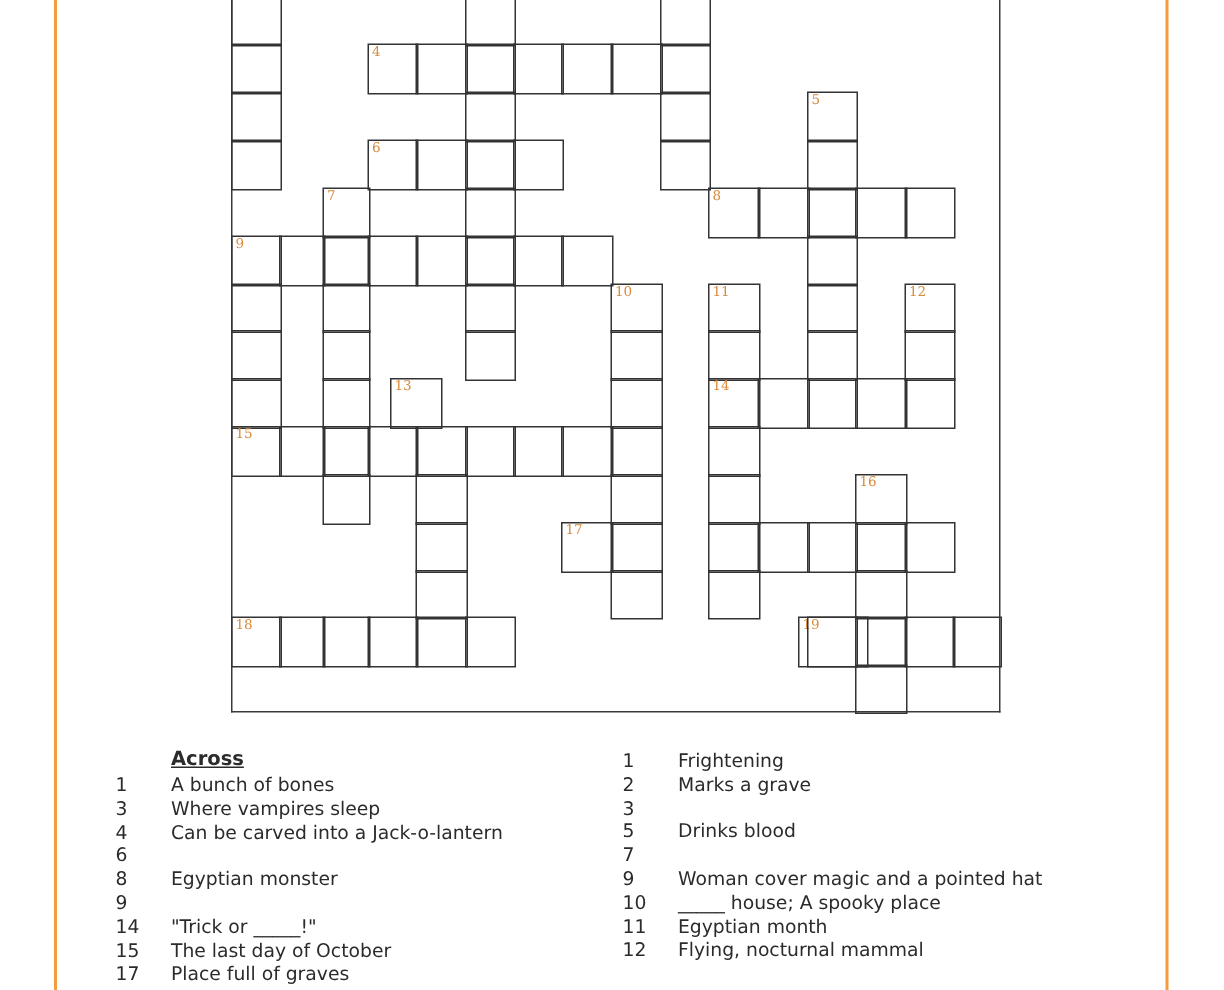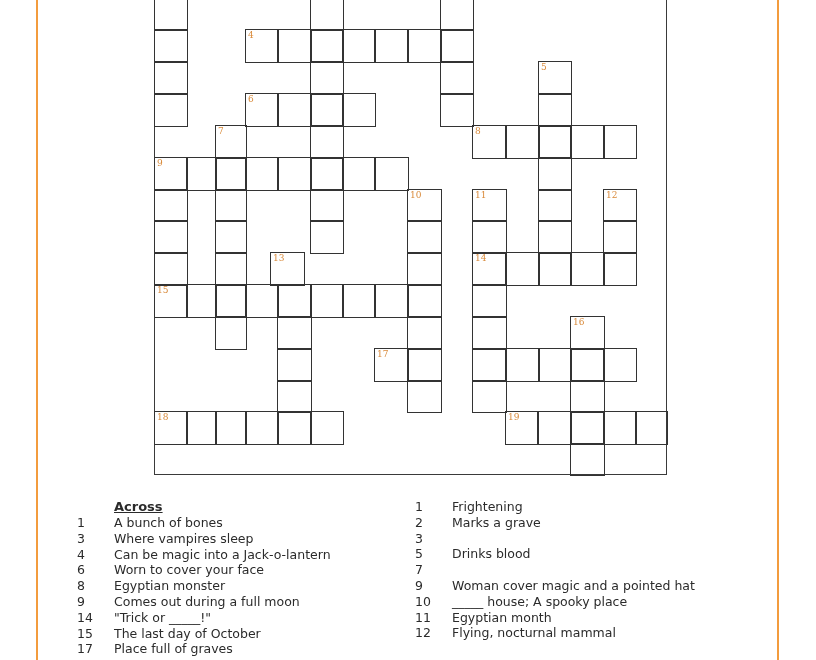--- a/index.html
+++ b/index.html
@@ -76,21 +76,21 @@
     </div>
     <div class="cell" style="left: 245px; top: 93px; width: 33.5px; height: 33.5px;">
       <span class="cell-num">6</span>
     </div>
     <div class="cell" style="left: 245px; top: 157px; width: 33.5px; height: 33.5px;"></div>
     <div class="cell" style="left: 245px; top: 284px; width: 33.5px; height: 33.5px;"></div>
     <div class="cell" style="left: 245px; top: 411px; width: 33.5px; height: 33.5px;"></div>
     <div class="cell" style="left: 277px; top: 29px; width: 34.5px; height: 33.5px;"></div>
     <div class="cell" style="left: 277px; top: 93px; width: 34.5px; height: 33.5px;"></div>
     <div class="cell" style="left: 277px; top: 157px; width: 34.5px; height: 33.5px;"></div>
-    <div class="cell" style="left: 270px; top: 252px; width: 34.5px; height: 33.5px; padding-left: 20px;">
+    <div class="cell" style="left: 260px; top: 252px; width: 34.5px; height: 33.5px; padding-left: 20px;">
       <span class="cell-num">13</span>
     </div>
     <div class="cell" style="left: 277px; top: 284px; width: 34.5px; height: 33.5px;"></div>
     <div class="cell" style="left: 277px; top: 316px; width: 34.5px; height: 33.5px;"></div>
     <div class="cell" style="left: 277px; top: 348px; width: 34.5px; height: 33.5px;"></div>
     <div class="cell" style="left: 277px; top: 380px; width: 34.5px; height: 32.5px;"></div>
     <div class="cell" style="left: 277px; top: 411px; width: 34.5px; height: 33.5px;"></div>
     <div class="cell" style="left: 310px; top: -3px; width: 33.5px; height: 33.5px;"></div>
     <div class="cell" style="left: 310px; top: 29px; width: 33.5px; height: 33.5px;"></div>
     <div class="cell" style="left: 310px; top: 61px; width: 33.5px; height: 33.5px;"></div>
@@ -135,21 +135,21 @@
     <div class="cell" style="left: 472px; top: 252px; width: 34.5px; height: 33.5px;">
       <span class="cell-num">14</span>
     </div>
     <div class="cell" style="left: 472px; top: 284px; width: 34.5px; height: 33.5px;"></div>
     <div class="cell" style="left: 472px; top: 316px; width: 34.5px; height: 33.5px;"></div>
     <div class="cell" style="left: 472px; top: 348px; width: 34.5px; height: 33.5px;"></div>
     <div class="cell" style="left: 472px; top: 380px; width: 34.5px; height: 32.5px;"></div>
     <div class="cell" style="left: 505px; top: 125px; width: 34.5px; height: 33.5px;"></div>
     <div class="cell" style="left: 505px; top: 252px; width: 34.5px; height: 33.5px;"></div>
     <div class="cell" style="left: 505px; top: 348px; width: 34.5px; height: 33.5px;"></div>
-    <div class="cell" style="left: 505px; top: 411px; width: 33px; height: 33.5px;">
+    <div class="cell" style="left: 532px; top: 411px; width: 47px; height: 33.5px;">
       <span class="cell-num">19</span>
     </div>
     <div class="cell" style="left: 538px; top: 61px; width: 33.5px; height: 33.5px;">
       <span class="cell-num">5</span>
     </div>
     <div class="cell" style="left: 538px; top: 93px; width: 33.5px; height: 33.5px;"></div>
     <div class="cell" style="left: 538px; top: 125px; width: 33.5px; height: 33.5px;"></div>
     <div class="cell" style="left: 538px; top: 157px; width: 33.5px; height: 33.5px;"></div>
     <div class="cell" style="left: 538px; top: 189px; width: 33.5px; height: 32.5px;"></div>
     <div class="cell" style="left: 538px; top: 220px; width: 33.5px; height: 33.5px;"></div>
@@ -182,33 +182,31 @@
       <div class="clue-row">
         <span class="clue-num">1</span>
         <span class="clue-text">A bunch of bones</span>
       </div>
       <div class="clue-row">
         <span class="clue-num">3</span>
         <span class="clue-text">Where vampires sleep</span>
       </div>
       <div class="clue-row">
         <span class="clue-num">4</span>
-        <span class="clue-text">Can be magic into a Jack-o-lantern</span>
+        <span class="clue-text">Can be carved into a Jack-o-lantern</span>
       </div>
       <div class="clue-row">
         <span class="clue-num">6</span>
-        <span class="clue-text">Worn to cover your face</span>
       </div>
       <div class="clue-row">
         <span class="clue-num">8</span>
         <span class="clue-text">Egyptian monster</span>
       </div>
       <div class="clue-row">
         <span class="clue-num">9</span>
-        <span class="clue-text">Comes out during a full moon</span>
       </div>
       <div class="clue-row">
         <span class="clue-num">14</span>
         <span class="clue-text">"Trick or _____!"</span>
       </div>
       <div class="clue-row">
         <span class="clue-num">15</span>
         <span class="clue-text">The last day of October</span>
       </div>
       <div class="clue-row">

